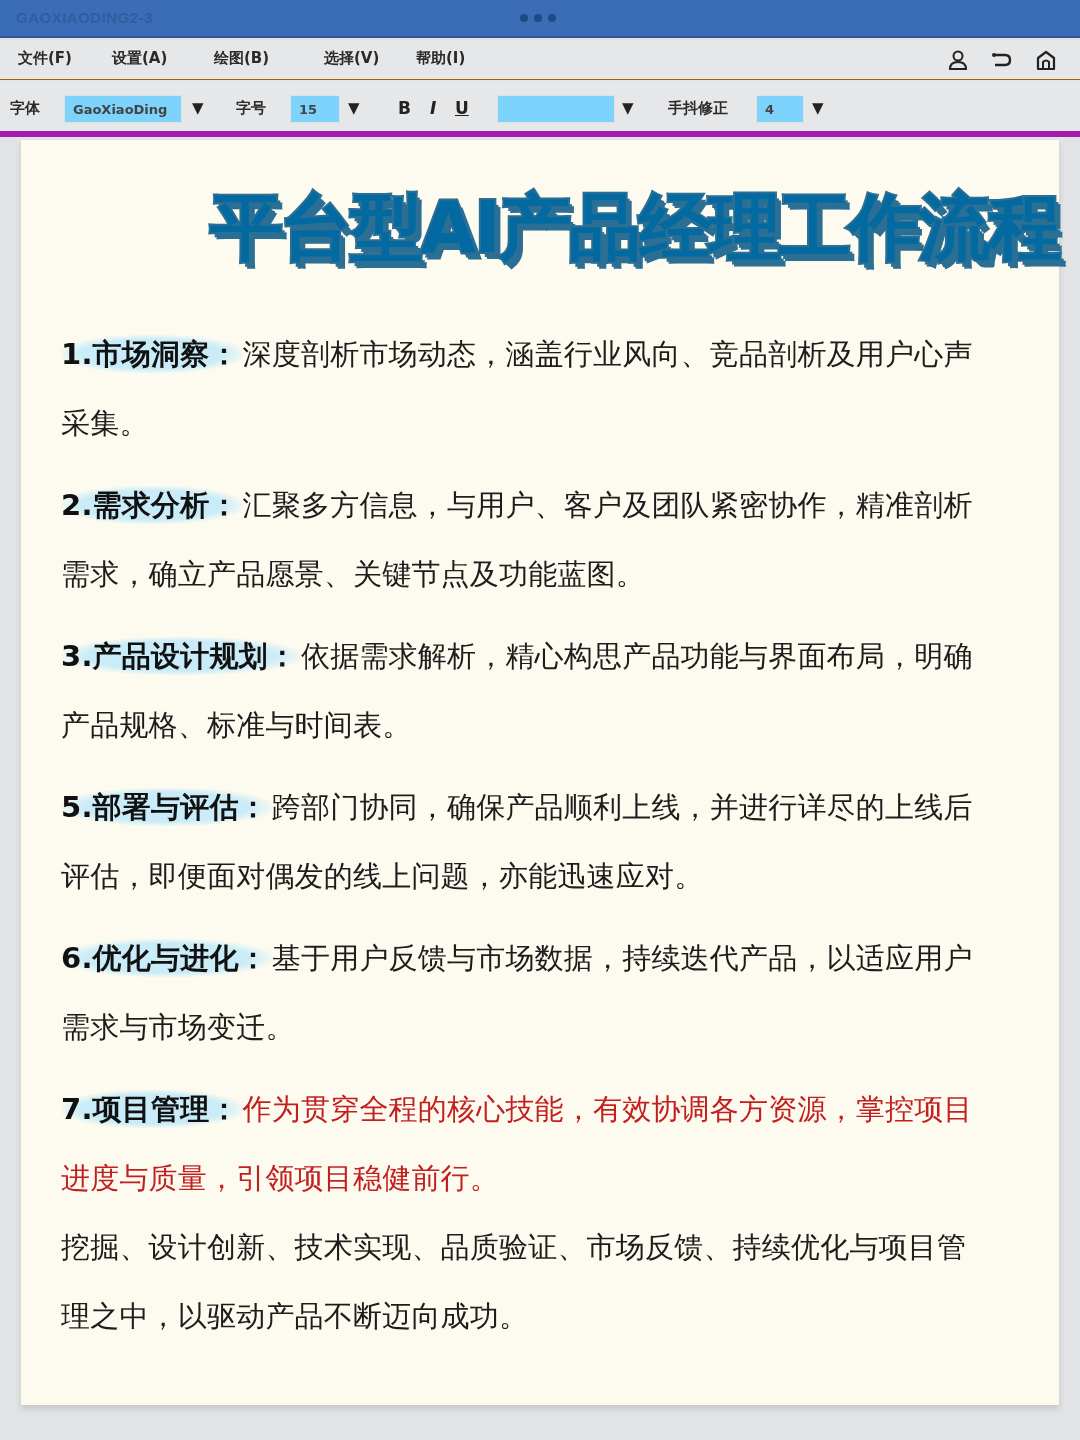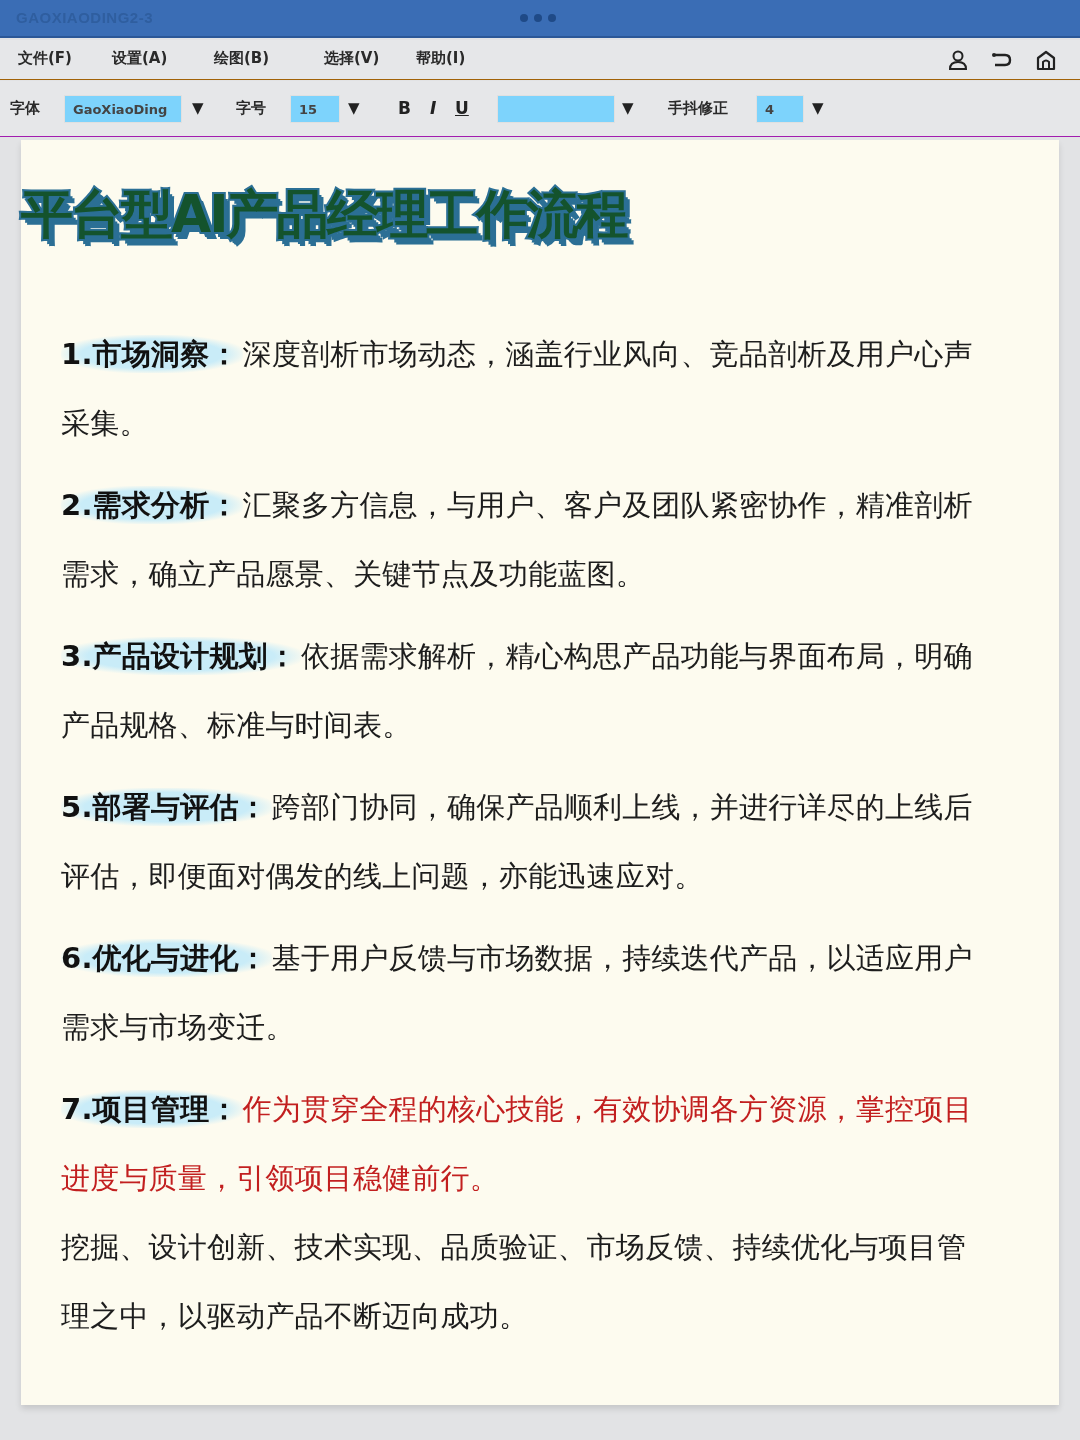--- a/index.html
+++ b/index.html
@@ -38,21 +38,21 @@
     cursor: pointer;
   }
   .menubar .right-icons {
     position: absolute; right: 22px; top: 8px; display: flex; gap: 20px; align-items: center;
   }
   .menubar .right-icons span { width: 24px; height: 24px; display: inline-flex; align-items: center; justify-content: center; }
   
   .toolbar {
     position: absolute; left: 0; top: 81px; width: 1080px; height: 56px;
     background: #e6e7e9;
-    border-bottom: 1px solid #a21caf;
+    border-bottom: 6px solid #a21caf;
   }
   .toolbar .lbl {
     position: absolute; top: 18px; font-size: 15px; font-weight: bold; color: #2a2a2a;
   }
   .toolbar .field {
     position: absolute; top: 14px; height: 28px; background: #7dd3fc;
     font-size: 13px; font-weight: bold; color: #444;
     padding: 6px 8px; border: 1px solid #e0e0e0;
   }
   .toolbar .caret {
@@ -61,24 +61,24 @@
   .toolbar .fmt {
     position: absolute; top: 17px; font-size: 17px; font-weight: bold; color: #222; cursor: pointer;
   }
   
   .page {
     position: absolute; left: 21px; top: 140px; width: 1038px; height: 1265px;
     background: #fdfbef;
     box-shadow: 0 4px 6px rgba(0,0,0,0.12);
   }
   .doc-title {
-    position: absolute; left: 0; top: 40px; width: 100%; text-align: left;
+    position: absolute; left: 0; top: 40px; width: 100%; text-align: right;
     font-family: "DejaVu Sans", sans-serif;
-    font-size: 52px; font-weight: bold; letter-spacing: -2px;
-    color: #14532d;
+    font-size: 72px; font-weight: bold; letter-spacing: -2px;
+    color: #0369a1;
     -webkit-text-stroke: 4px #2b6f95;
     paint-order: stroke fill;
     text-shadow: 4px 5px 0 #2b6f95, 6px 7px 0 #2b6f95;
   }
   .sections { position: absolute; left: 40px; top: 166px; width: 960px; }
   .section { margin-bottom: 41px; }
   .line {
     font-size: 29px; line-height: 41px; color: #1d1d1d; letter-spacing: 0.2px; margin-top: 28px;
   }
   .hl {

